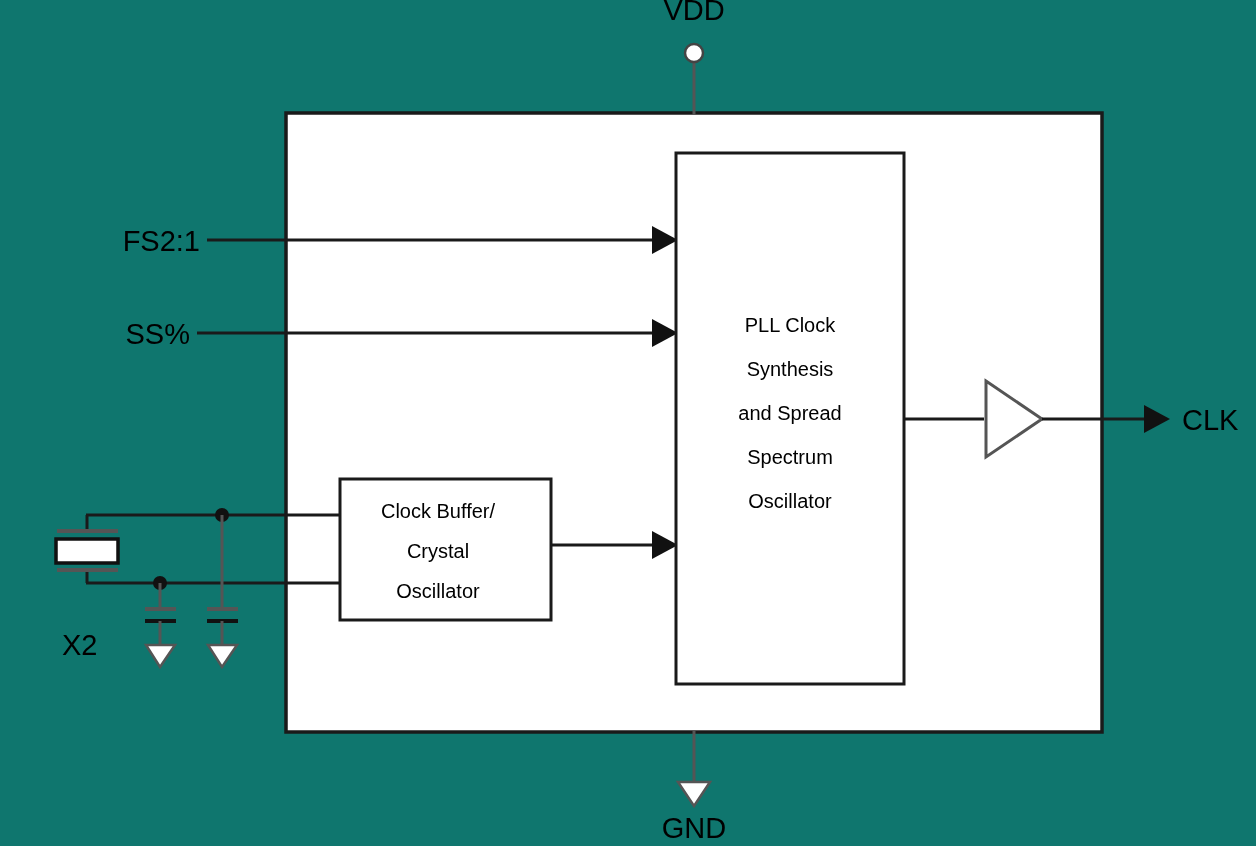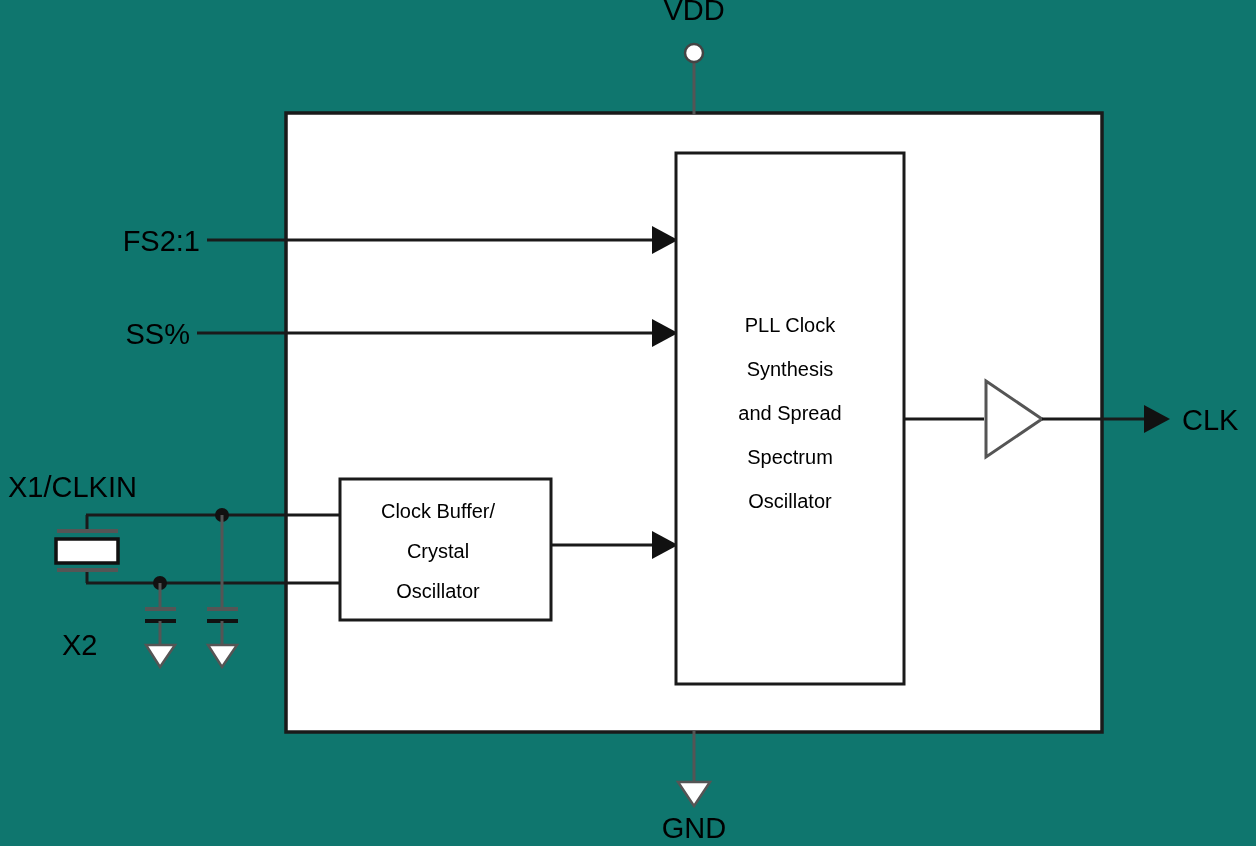--- a/index.html
+++ b/index.html
@@ -173,21 +173,20 @@
   </svg>
 
   <div style="position:absolute; left:694px; top:-6px; transform:translateX(-50%);" class="lbl">VDD</div>
 
   <div style="position:absolute; left:694px; top:812px; transform:translateX(-50%);" class="lbl">GND</div>
 
   <div style="position:absolute; left:200px; top:225px; transform:translateX(-100%);" class="lbl">FS2:1</div>
 
   <div style="position:absolute; left:190px; top:318px; transform:translateX(-100%);" class="lbl">SS%</div>
 
-  <div style="position:absolute; left:8px; top:471px;" class="lbl">X1/CLKIN</div>
 
   <div style="position:absolute; left:62px; top:585px;margin-top:44px;" class="lbl">X2</div>
 
   <div style="position:absolute; left:1182px; top:404px;" class="lbl">CLK</div>
 
   <div style="position:absolute; left:340px; top:491px; width:196px; text-align:center; line-height:40px;">
     <div class="blk-txt">Clock Buffer/</div>
     <div class="blk-txt">Crystal</div>
     <div class="blk-txt">Oscillator</div>
   </div>

